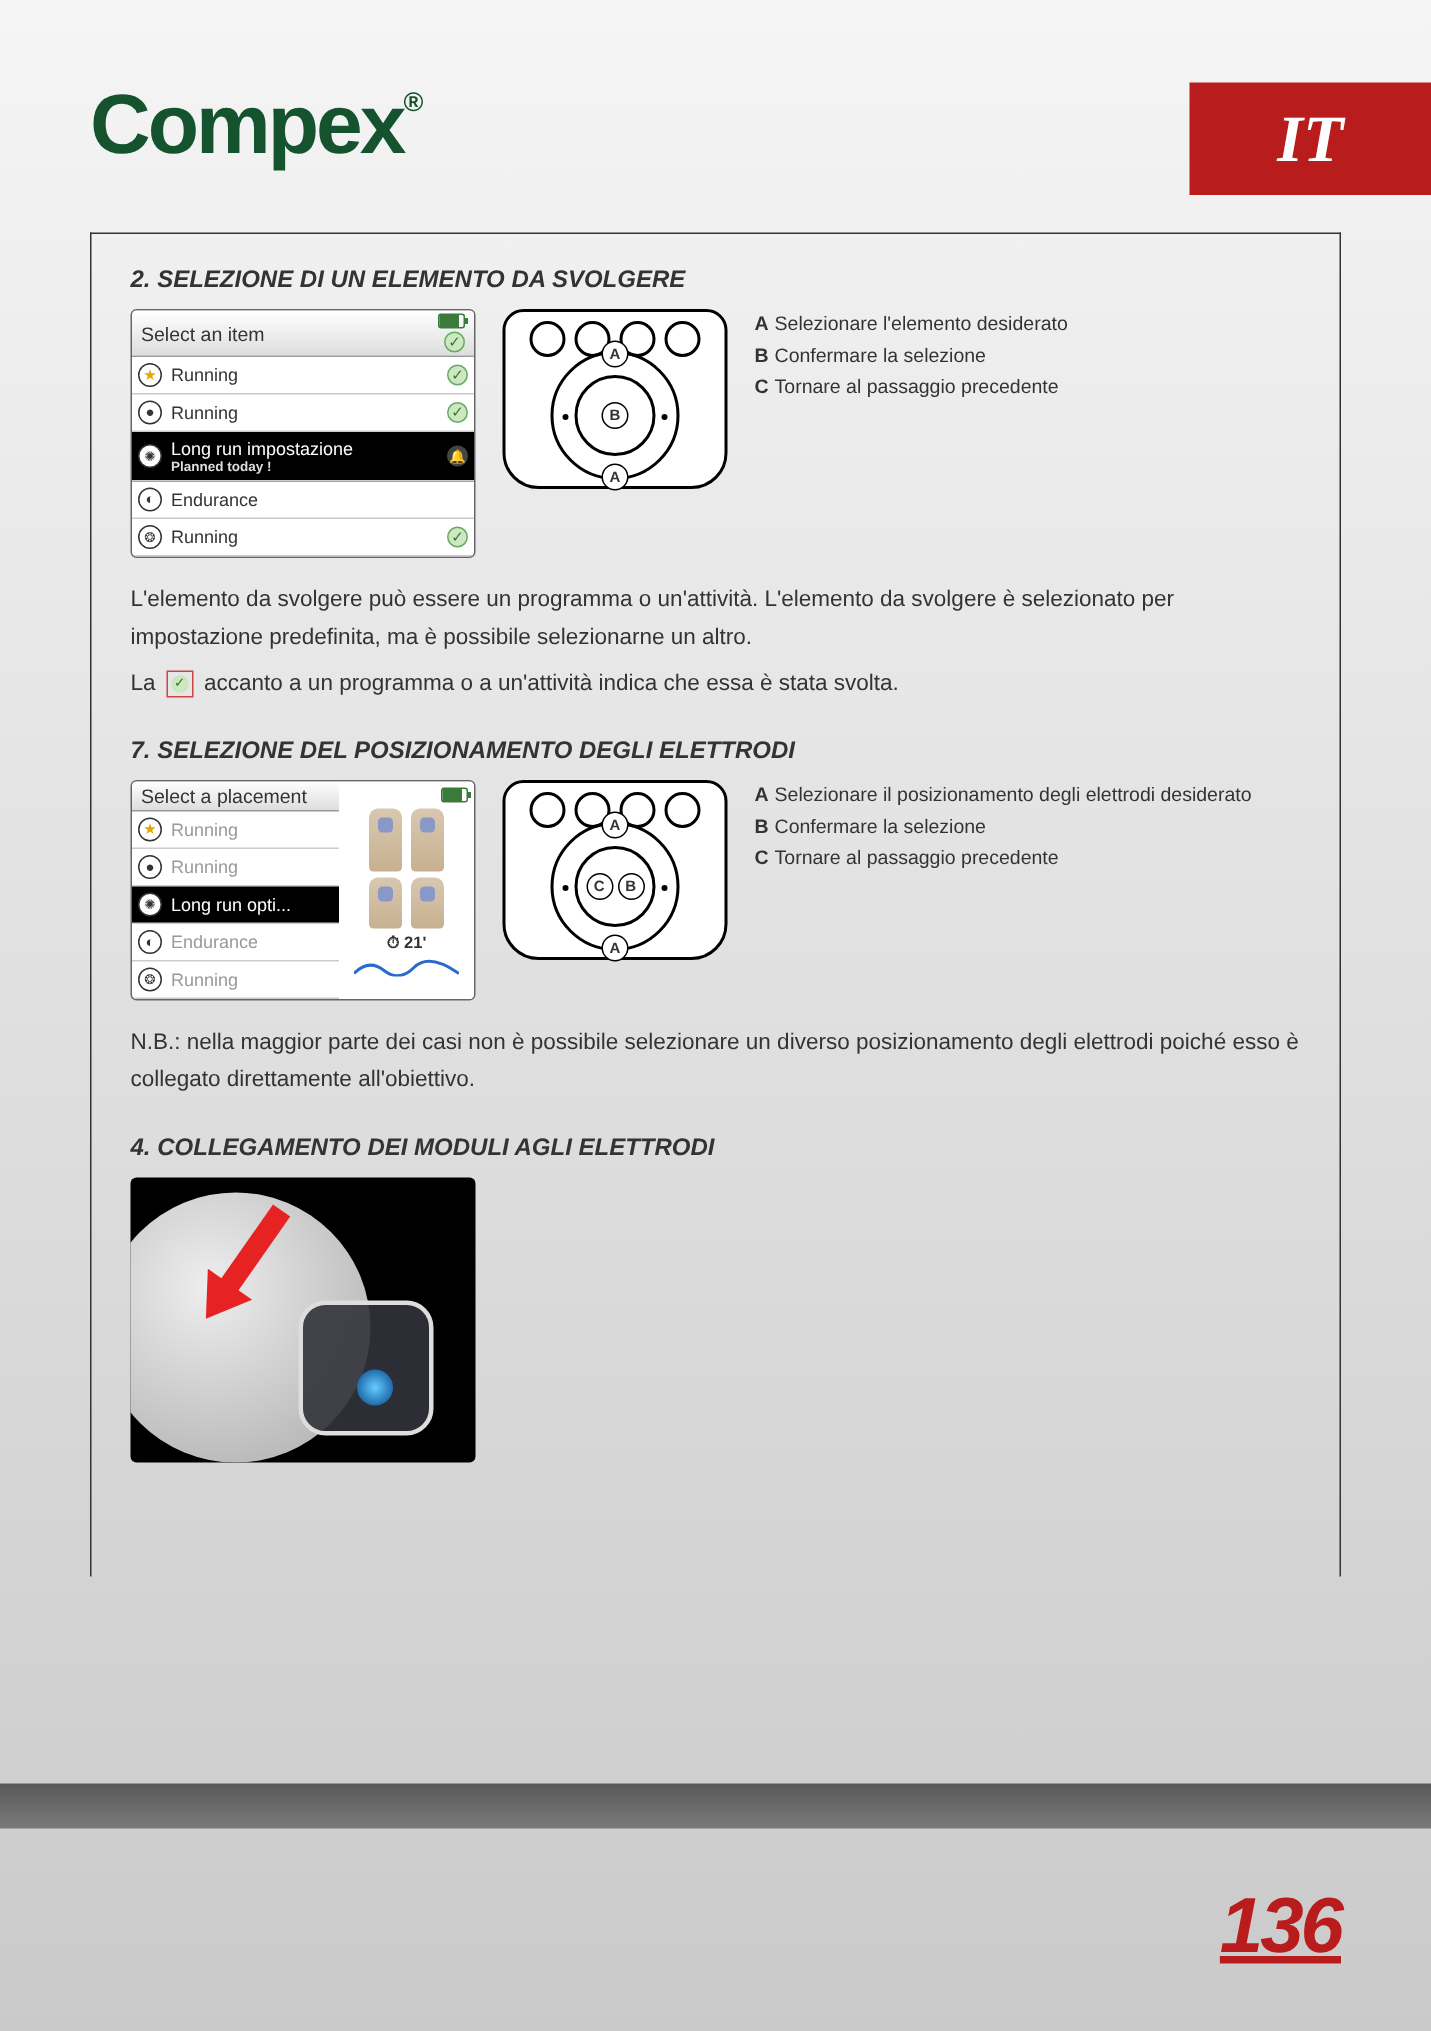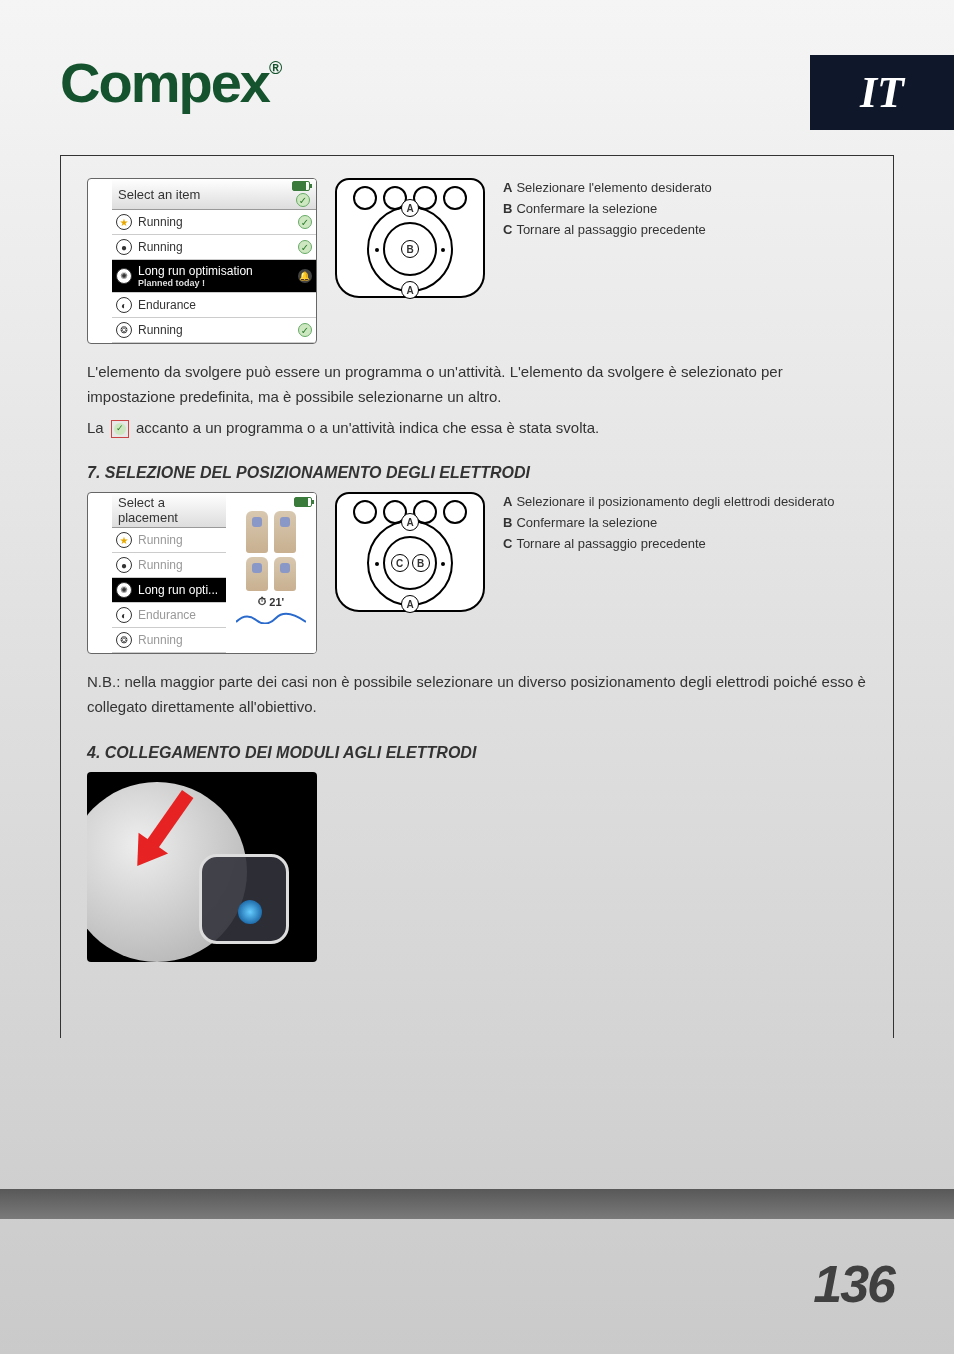--- a/index.html
+++ b/index.html
@@ -8,37 +8,37 @@
     height: 1354px;
     font-family: Arial, Helvetica, sans-serif;
     background: linear-gradient(to bottom, #f5f5f5 0%, #cacaca 100%);
     position: relative;
     color: #333;
   }
   .header { display: flex; justify-content: space-between; align-items: flex-start; padding: 50px 0 0 60px; }
   .logo { font-size: 56px; font-weight: 800; color: #14532d; letter-spacing: -2px; }
   .logo .reg { font-size: 18px; vertical-align: top; position: relative; top: 8px; }
   .lang-tab {
-    background: #0f172a; color: #fff; width: 144px; height: 75px;
+    background: #b91c1c; color: #fff; width: 161px; height: 75px;
     display: flex; align-items: center; justify-content: center;
     font-size: 44px; font-style: italic; font-weight: 700; font-family: Georgia, serif;
     position: absolute; right: 0; top: 55px;
   }
   .content-box {
     margin: 40px 60px 0 60px;
     border: 1px solid #333;
     border-bottom: none;
     background: transparent;
     padding: 22px 26px 60px 26px;
   }
   .section-title { font-weight: 700; font-style: italic; font-size: 16px; margin-bottom: 10px; }
   .row { display: flex; gap: 18px; margin-bottom: 16px; align-items: flex-start; }
   .device-screen {
     width: 230px; border: 1px solid #666; background: #fff; border-radius: 4px;
-    font-size: 12px; overflow: hidden; padding-left: 24px;
+    font-size: 12px; overflow: hidden;
   }
   .screen-header {
     display: flex; justify-content: space-between; align-items: center;
     background: linear-gradient(#fff,#ddd); padding: 2px 6px; font-size: 13px; font-weight: 400;
     border-bottom: 1px solid #999;
   }
   .battery { width: 18px; height: 10px; border: 1px solid #3a7a3a; border-radius: 2px; position: relative; }
   .battery::after { content:''; position:absolute; right:-3px; top:2px; width:2px; height:4px; background:#3a7a3a; }
   .battery-fill { background:#3a7a3a; height:100%; width:80%; }
   .list-item { display:flex; align-items:center; padding:4px 4px; gap:6px; border-bottom:1px solid #ccc; position:relative; }
@@ -88,36 +88,37 @@
   }
   .module-snap { position:absolute; width:24px; height:24px; border-radius:50%; background: radial-gradient(circle,#6cf,#048); right:55px; bottom:38px; }
   .arrow-red { position:absolute; left:95px; top:18px; width:0; height:0; transform: rotate(35deg); }
   .arrow-red::before { content:''; position:absolute; width:14px; height:70px; background:#e62222; left:0; top:0; }
   .arrow-red::after { content:''; position:absolute; left:-11px; top:60px; border-left:18px solid transparent; border-right:18px solid transparent; border-top:28px solid #e62222; }
   .footer-bar {
     position:absolute; left:0; bottom:135px; width:100%; height:30px;
     background: linear-gradient(to bottom, #585858, #7a7a7a);
   }
   .page-num {
-    position:absolute; right:60px; bottom:40px; font-size:52px; font-weight:900; font-style:italic; color:#404040; letter-spacing:-2px;
+    position:absolute; right:60px; bottom:40px; font-size:52px; font-weight:900; font-style:italic; color:#b91c1c; letter-spacing:-2px;text-decoration:underline;
   }
   .bell { width:14px; height:14px; border-radius:50%; background:#444; color:#fff; font-size:9px; display:flex; align-items:center;justify-content:center; margin-left:auto; }
 </style>
 </head>
 <body>
 
 <div class="header">
   <div class="logo">
     <span>Compex</span><span class="reg">®</span>
   </div>
 </div>
 <div class="lang-tab">IT</div>
 
 <div class="content-box">
 
+  <div class="section-title">2.  SELEZIONE DI UN ELEMENTO DA SVOLGERE</div>
   <div class="row">
     <div class="device-screen">
       <div class="screen-header">
         <span>Select an item</span>
         <div style="display:flex;flex-direction:column;gap:2px;align-items:flex-end">
           <div class="battery">
               <div class="battery-fill"></div>
             </div>
           <div class="check">✓</div>
         </div>
@@ -128,21 +129,21 @@
         <div class="check">✓</div>
       </div>
       <div class="list-item">
         <div class="icon-bullet">●</div>
         <span>Running</span>
         <div class="check">✓</div>
       </div>
       <div class="list-item sel">
         <div class="icon-bullet gear">✺</div>
         <div>
-          <span>Long run optimisation</span>
+          <span>Long run impostazione</span>
           <span class="sub">Planned today !</span>
         </div>
         <div class="bell">🔔</div>
       </div>
       <div class="list-item">
         <div class="icon-bullet">◐</div>
         <span>Endurance</span>
       </div>
       <div class="list-item">
         <div class="icon-bullet gear">❂</div>

